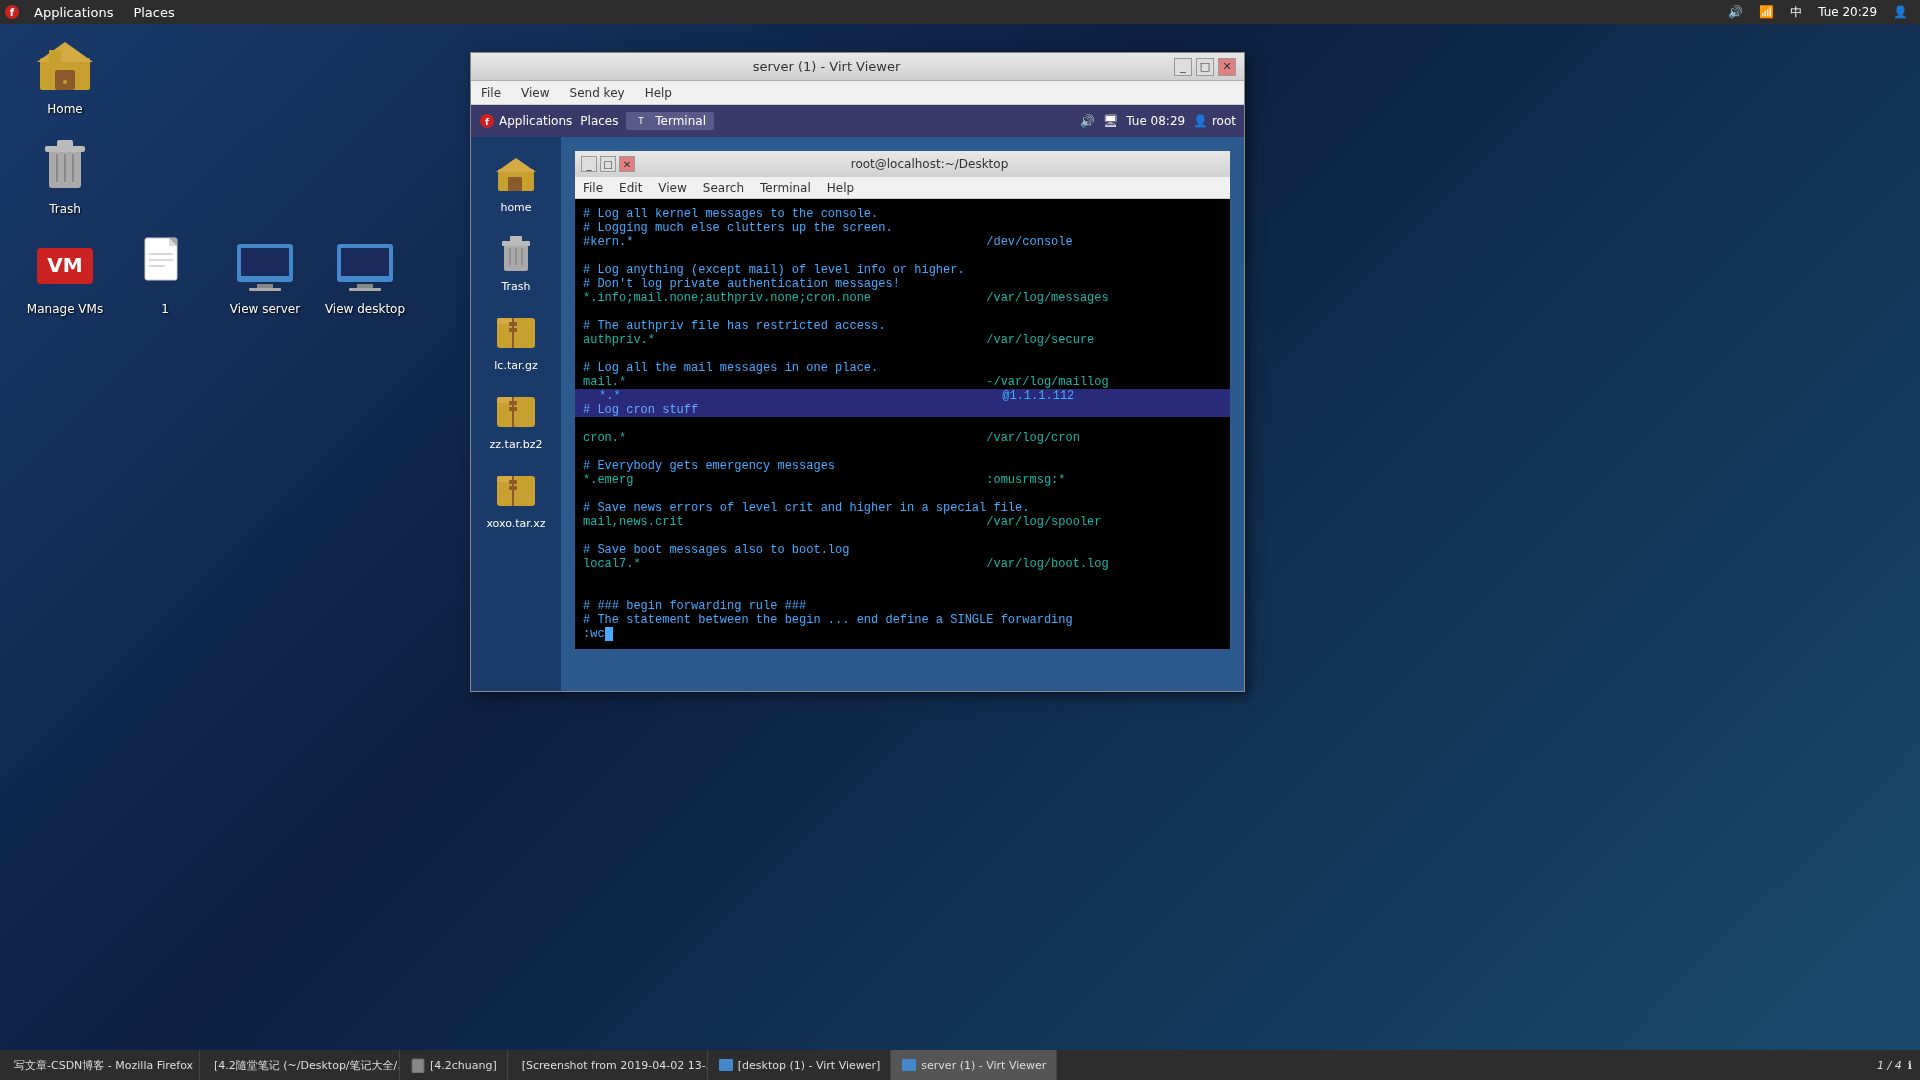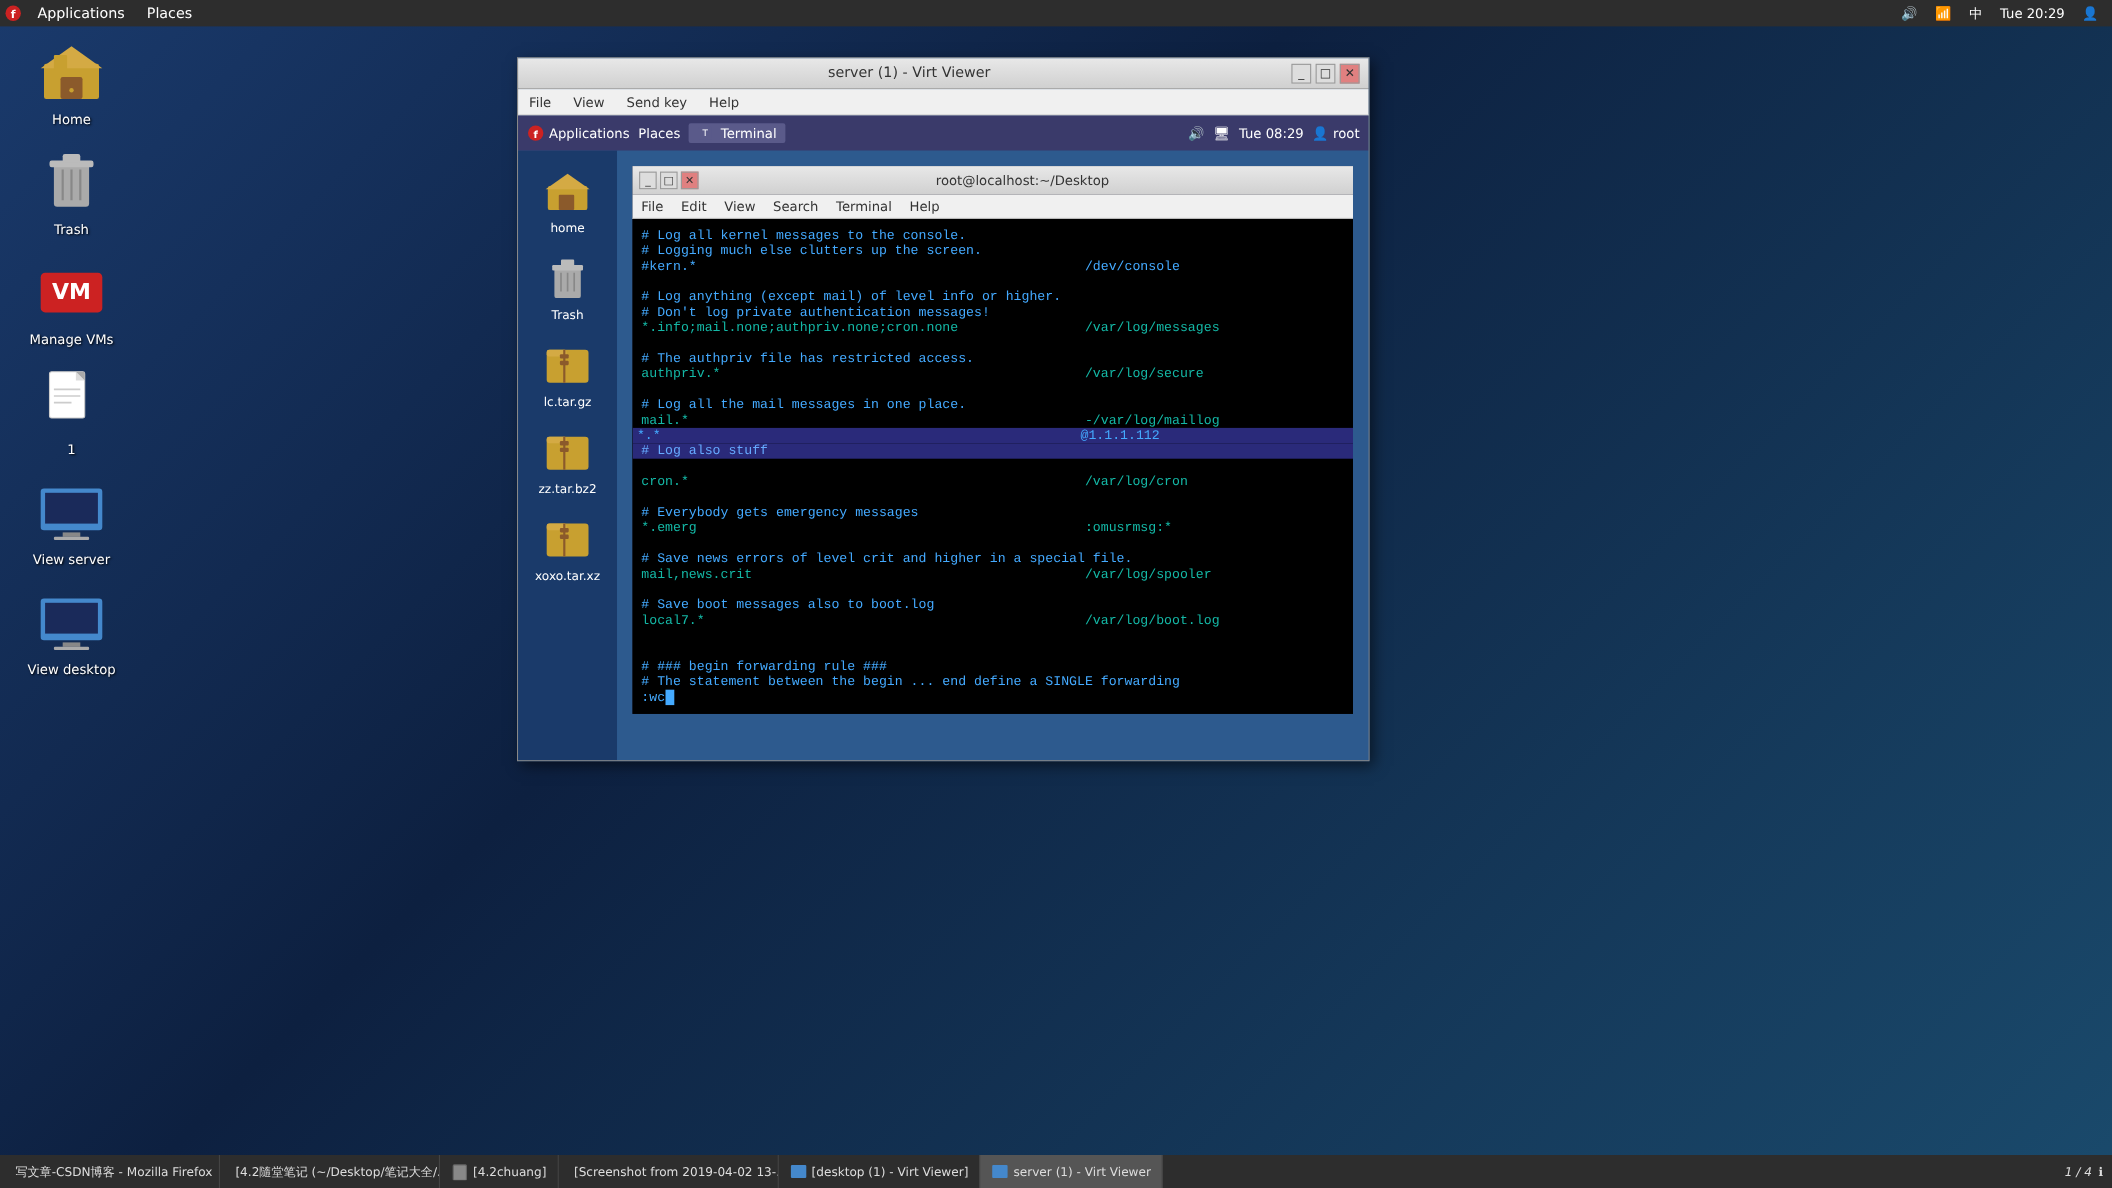--- a/index.html
+++ b/index.html
@@ -378,21 +378,21 @@
             <line x1="18" y1="18" x2="18" y2="46" stroke="#888" stroke-width="2"></line>
             <line x1="26" y1="18" x2="26" y2="46" stroke="#888" stroke-width="2"></line>
             <line x1="34" y1="18" x2="34" y2="46" stroke="#888" stroke-width="2"></line>
           </svg>
         </div>
         <span class="icon-label">Trash</span>
       </div>
 
     </div>
 
-    <div style="display:flex; flex-direction:column; gap:10px; margin-top:0;">
+    <div style="display:flex; flex-direction:row; gap:10px; margin-top:0;">
 
       <div class="desktop-icon">
         <div class="icon-img">
           <svg width="64" height="52" viewBox="0 0 64 52">
             <rect x="4" y="8" width="56" height="36" rx="4" fill="#cc2222"></rect>
             <text x="32" y="32" text-anchor="middle" font-size="20" fill="white" font-weight="bold">VM</text>
           </svg>
         </div>
         <span class="icon-label">Manage VMs</span>
       </div>
@@ -574,21 +574,21 @@
 
 <span class="comment"># Log anything (except mail) of level info or higher.</span>
 <span class="comment"># Don't log private authentication messages!</span>
 <span class="code-line">*.info;mail.none;authpriv.none;cron.none                /var/log/messages</span>
 
 <span class="comment"># The authpriv file has restricted access.</span>
 <span class="code-line">authpriv.*                                              /var/log/secure</span>
 
 <span class="comment"># Log all the mail messages in one place.</span>
 <span class="code-line">mail.*                                                  -/var/log/maillog</span>
-<span style="background:#2a2a7a; display:block; margin:0 -8px; padding:0 4px;">*.*                                                     @1.1.1.112</span><span style="background:#2a2a7a; display:block; margin:0 -8px; padding:0 8px; color:#6af;"># Log also stuff</span>
+<span style="background:#2a2a7a; display:block; margin:0 -8px; padding:0 24px;">*.*                                                     @1.1.1.112</span><span style="background:#2a2a7a; display:block; margin:0 -8px; padding:0 8px; color:#6af;"># Log cron stuff</span>
 <span class="code-line">cron.*                                                  /var/log/cron</span>
 
 <span class="comment"># Everybody gets emergency messages</span>
 <span class="code-line">*.emerg                                                 :omusrmsg:*</span>
 
 <span class="comment"># Save news errors of level crit and higher in a special file.</span>
 <span class="code-line">mail,news.crit                                          /var/log/spooler</span>
 
 <span class="comment"># Save boot messages also to boot.log</span>
 <span class="code-line">local7.*                                                /var/log/boot.log</span>

